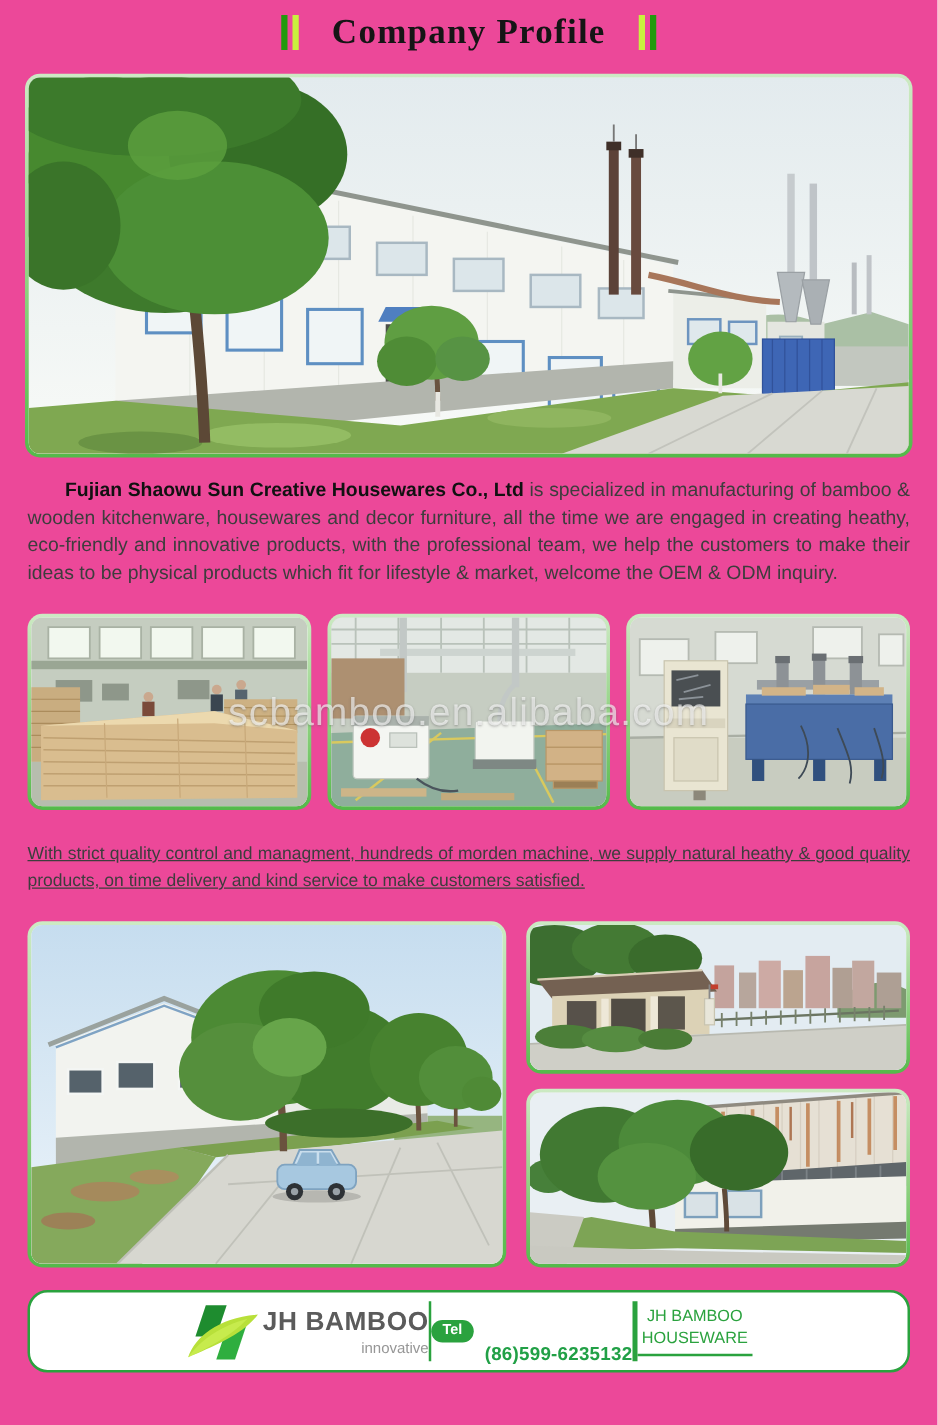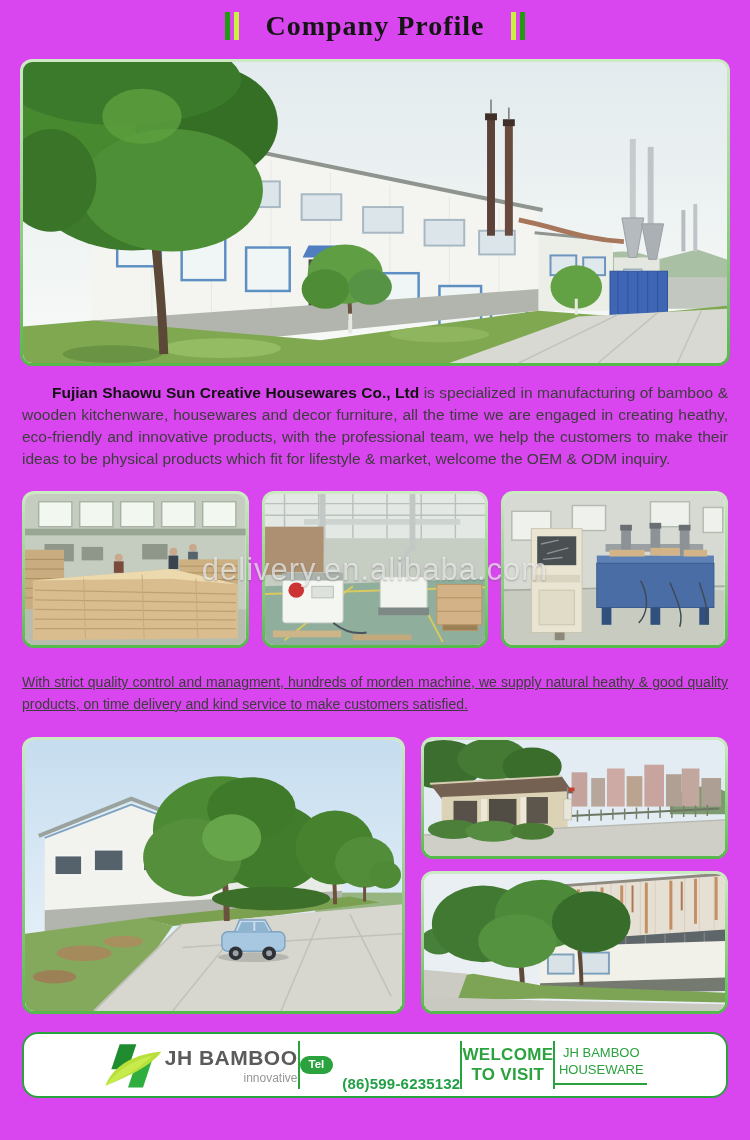--- a/index.html
+++ b/index.html
@@ -1,20 +1,20 @@
 <!DOCTYPE html>
 <html><head>
 <meta charset="utf-8">
 <style>
   :root{
     --green:#2aa23e; --darkbar:#219a0d; --lightbar:#c9f13e;
   }
   html,body{margin:0;padding:0;background:#fff;}
   body{width:750px;font-family:"Liberation Sans",sans-serif;}
-  .page{width:750px;height:1140px;position:relative;overflow:hidden;background:#d946ef;}
+  .page{width:750px;height:1140px;position:relative;overflow:hidden;background:#ec4899;}
 
   
   .header{height:52px;display:flex;align-items:center;justify-content:center;gap:26px;}
   .bars{display:flex;gap:4px;height:28px;}
   .bar{width:5px;height:28px;display:block;}
   .bar.dark{background:var(--darkbar);}
   .bar.light{background:var(--lightbar);}
   .title{font-family:"Liberation Serif",serif;font-size:28px;font-weight:bold;color:#151515;margin:0;letter-spacing:1px;}
 
   
@@ -336,21 +336,21 @@
         <path d="M140,90 C150,110 146,126 138,134 M170,92 C178,112 184,124 180,138 M200,92 C206,110 210,122 206,134" stroke="#3e4a56" stroke-width="1.5" fill="none"></path>
 
         <rect x="28" y="36" width="52" height="108" fill="#e9e5d2" stroke="#c9c4ae"></rect>
         <rect x="34" y="44" width="40" height="30" fill="#4a4f52"></rect>
         <path d="M38,52 L56,48 M44,62 L66,56 M40,68 L60,66" stroke="#8b9298" stroke-width="1.5" fill="none"></path>
         <rect x="30" y="84" width="48" height="8" fill="#d9d4bf"></rect>
         <rect x="36" y="100" width="36" height="36" fill="#e0dcc8" stroke="#c9c4ae"></rect>
         <rect x="52" y="144" width="10" height="8" fill="#8c887a"></rect>
       </svg>
     </div>
-    <div class="watermark">delivery.en.alibaba.com</div>
+    <div class="watermark">scbamboo.en.alibaba.com</div>
   </div>
 
   <p class="para2">With strict quality control and managment, hundreds of morden machine, we supply natural heathy &amp; good quality products, on time delivery and kind service to make customers satisfied.</p>
 
   <div class="grid2">
     <div class="frame left">
       <svg viewBox="0 0 383 277" preserveAspectRatio="none">
         <defs>
           <linearGradient id="sky2" x1="0" y1="0" x2="0" y2="1">
             <stop offset="0" stop-color="#c6ddef"></stop>
@@ -552,24 +552,20 @@
       <span class="brand-sub">innovative</span>
     </div>
     <span class="vdiv"></span>
     <div class="contact">
       <div class="crow">
         <span class="badge">Tel</span>
         <span class="cval">(86)599-6235132</span>
       </div>
     </div>
     <span class="vdiv"></span>
-    <div class="welcome">
-      <div>WELCOME</div>
-      <div>TO VISIT</div>
-    </div>
     <span class="vdiv"></span>
     <div class="brand2">
       <div>JH BAMBOO</div>
       <div>HOUSEWARE</div>
       <div class="rule"></div>
     </div>
   </div>
 
 </div>
 

